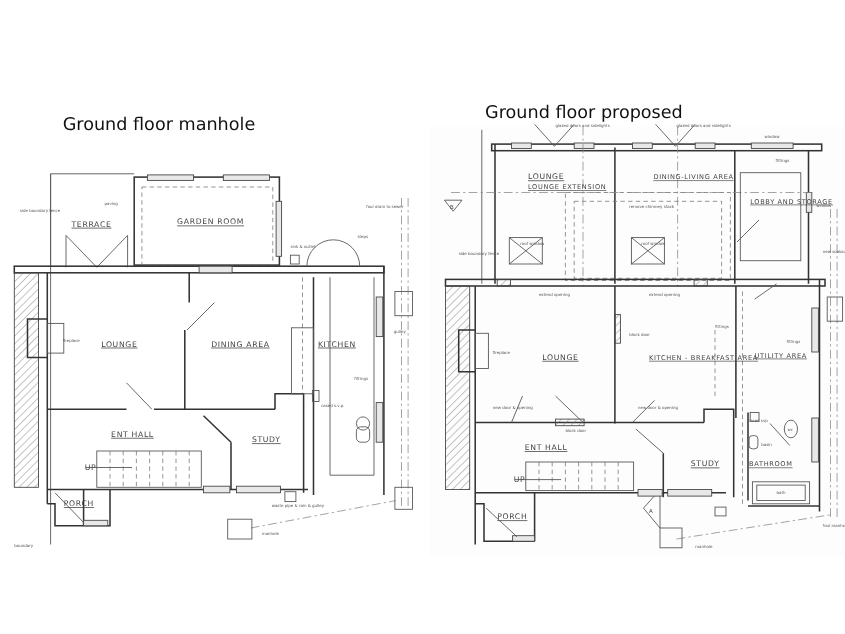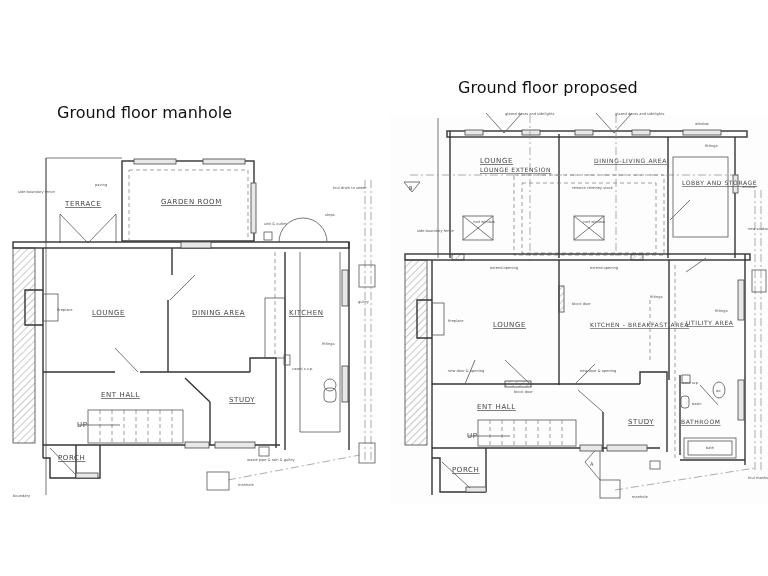--- a/index.html
+++ b/index.html
@@ -1,19 +1,19 @@
 <!DOCTYPE html>
 <html><head>
   <meta charset="utf-8">
   <style>
     html, body { margin: 0; padding: 0; background: #ffffff; }
     body { width: 768px; height: 576px; position: relative; overflow: hidden; font-family: "DejaVu Sans", sans-serif; }
     .title { position: absolute; font-size: 16px; color: #111; white-space: nowrap; }
     #t-existing { left: 57px; top: 103px; }
-    #t-proposed { left: 441px; top: 78px; margin-left: 17px; }
+    #t-proposed { left: 441px; top: 92px; }
     svg { position: absolute; left: 0; top: 0; }
     .wall { fill: none; stroke: #333; stroke-width: 1.4; }
     .thin { fill: none; stroke: #555; stroke-width: 0.8; }
     .dash { fill: none; stroke: #777; stroke-width: 0.7; stroke-dasharray: 4 3; }
     .dashdot { fill: none; stroke: #888; stroke-width: 0.7; stroke-dasharray: 8 3 2 3; }
     .win { fill: #e8e8e8; stroke: #444; stroke-width: 0.8; }
     .hatch { fill: url(#hatch); stroke: #444; stroke-width: 0.8; }
     .room { font-family: "DejaVu Sans", sans-serif; font-size: 7px; fill: #444; letter-spacing: 0.6px; text-decoration: underline; }
     .note { font-family: "DejaVu Sans", sans-serif; font-size: 3.6px; fill: #555; }
     .paper { fill: #fdfdfd; }

